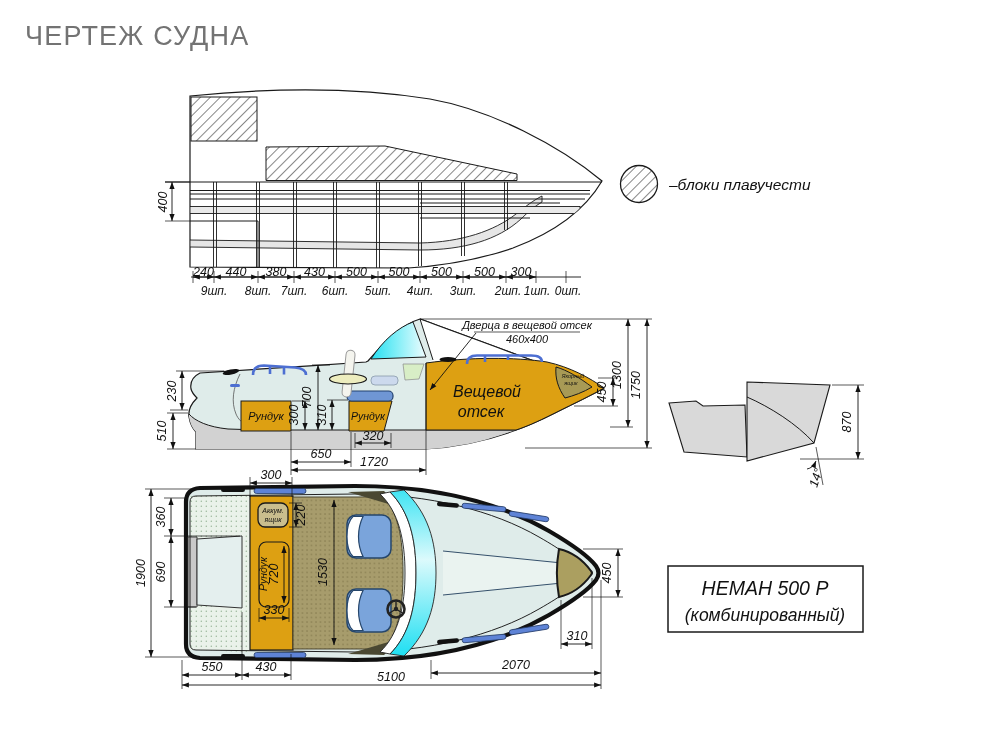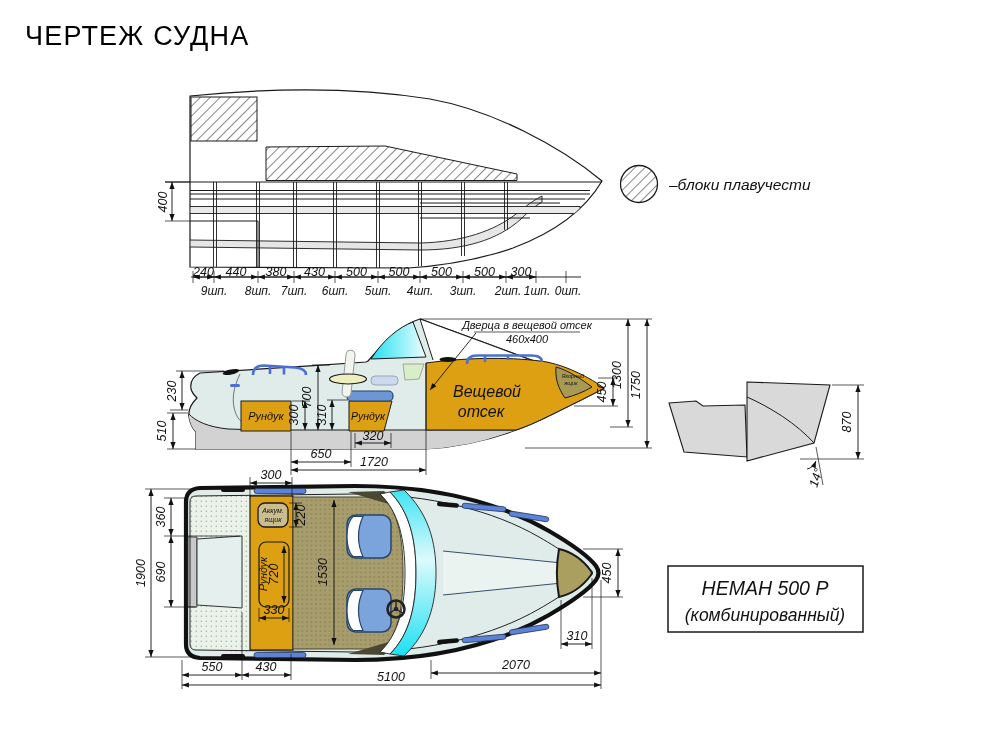--- a/index.html
+++ b/index.html
@@ -1,19 +1,19 @@
 <!DOCTYPE html>
 <html><head>
 <meta charset="utf-8">
 <style>
   html,body{margin:0;padding:0;background:#ffffff;}
   .stage{position:relative;width:1006px;height:736px;background:#ffffff;overflow:hidden;
          font-family:"Liberation Sans",sans-serif;}
   .page-title{position:absolute;left:25px;top:21px;margin:0;font-size:27px;font-weight:normal;
-              letter-spacing:1.2px;color:#000000;font-family:"Liberation Sans",sans-serif;}
+              letter-spacing:1.2px;color:#737373;font-family:"Liberation Sans",sans-serif;}
   svg{position:absolute;left:0;top:0;}
   svg text{font-family:"Liberation Sans",sans-serif;font-style:italic;fill:#111;}
   .dt{font-size:12.5px;}
   .st{font-size:12px;}
   .ln{stroke:#1a1a1a;stroke-width:1;fill:none;}
   .ln2{stroke:#1a1a1a;stroke-width:1.2;fill:none;}
   .ext{stroke:#111;stroke-width:0.7;fill:none;}
   .dim{stroke:#111;stroke-width:0.9;fill:none;}
 </style>
 </head>

